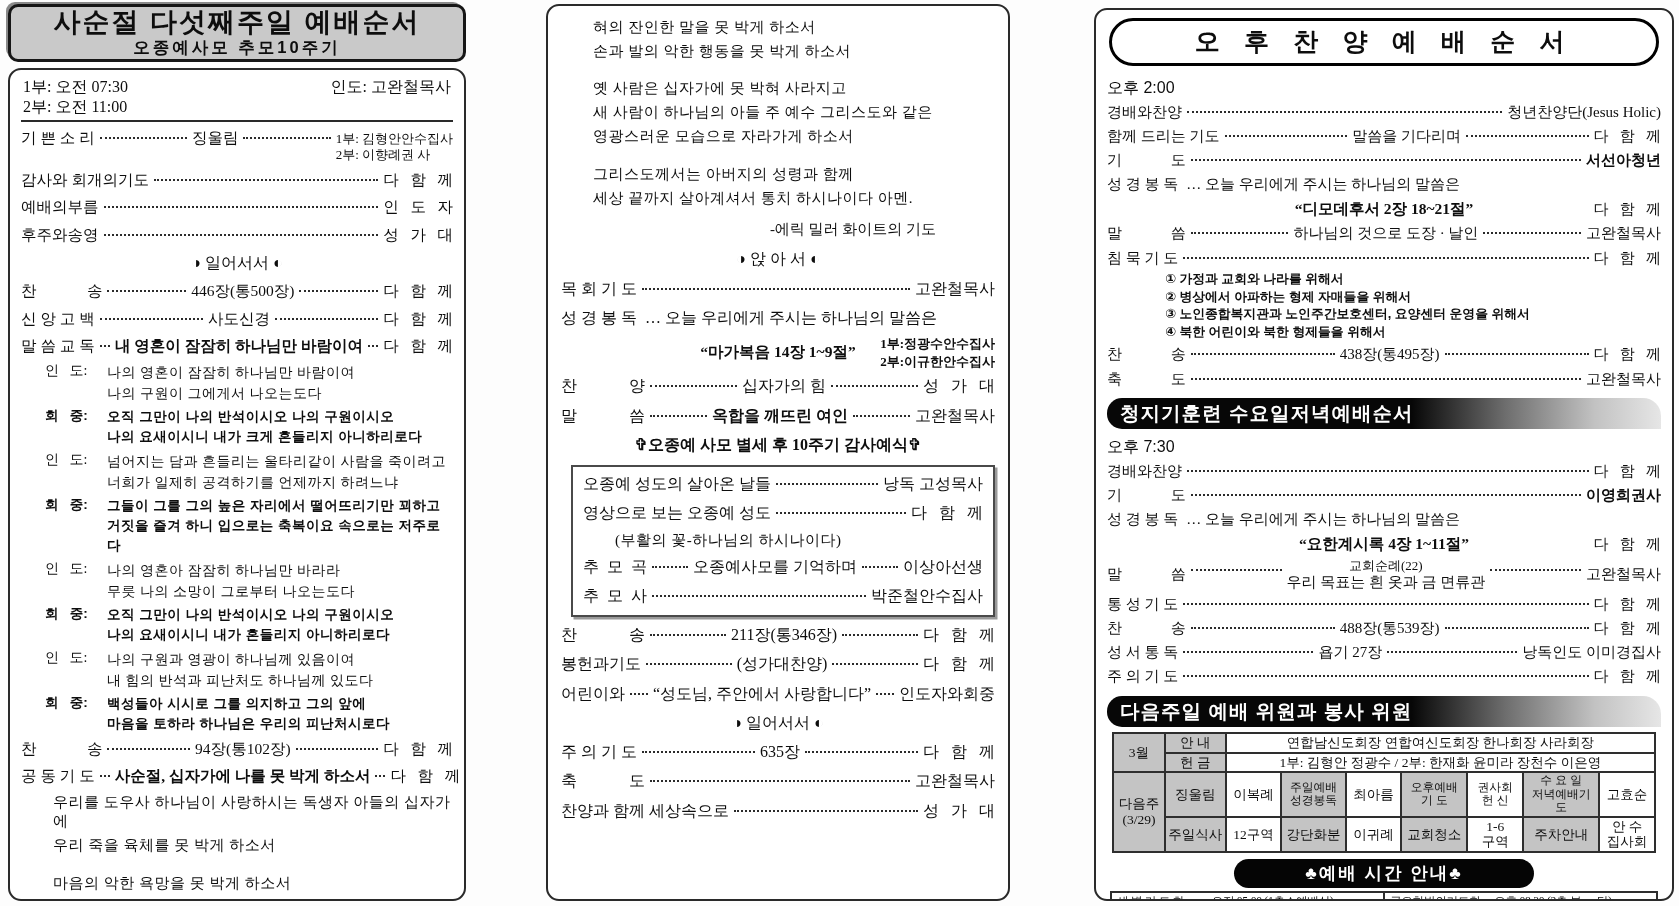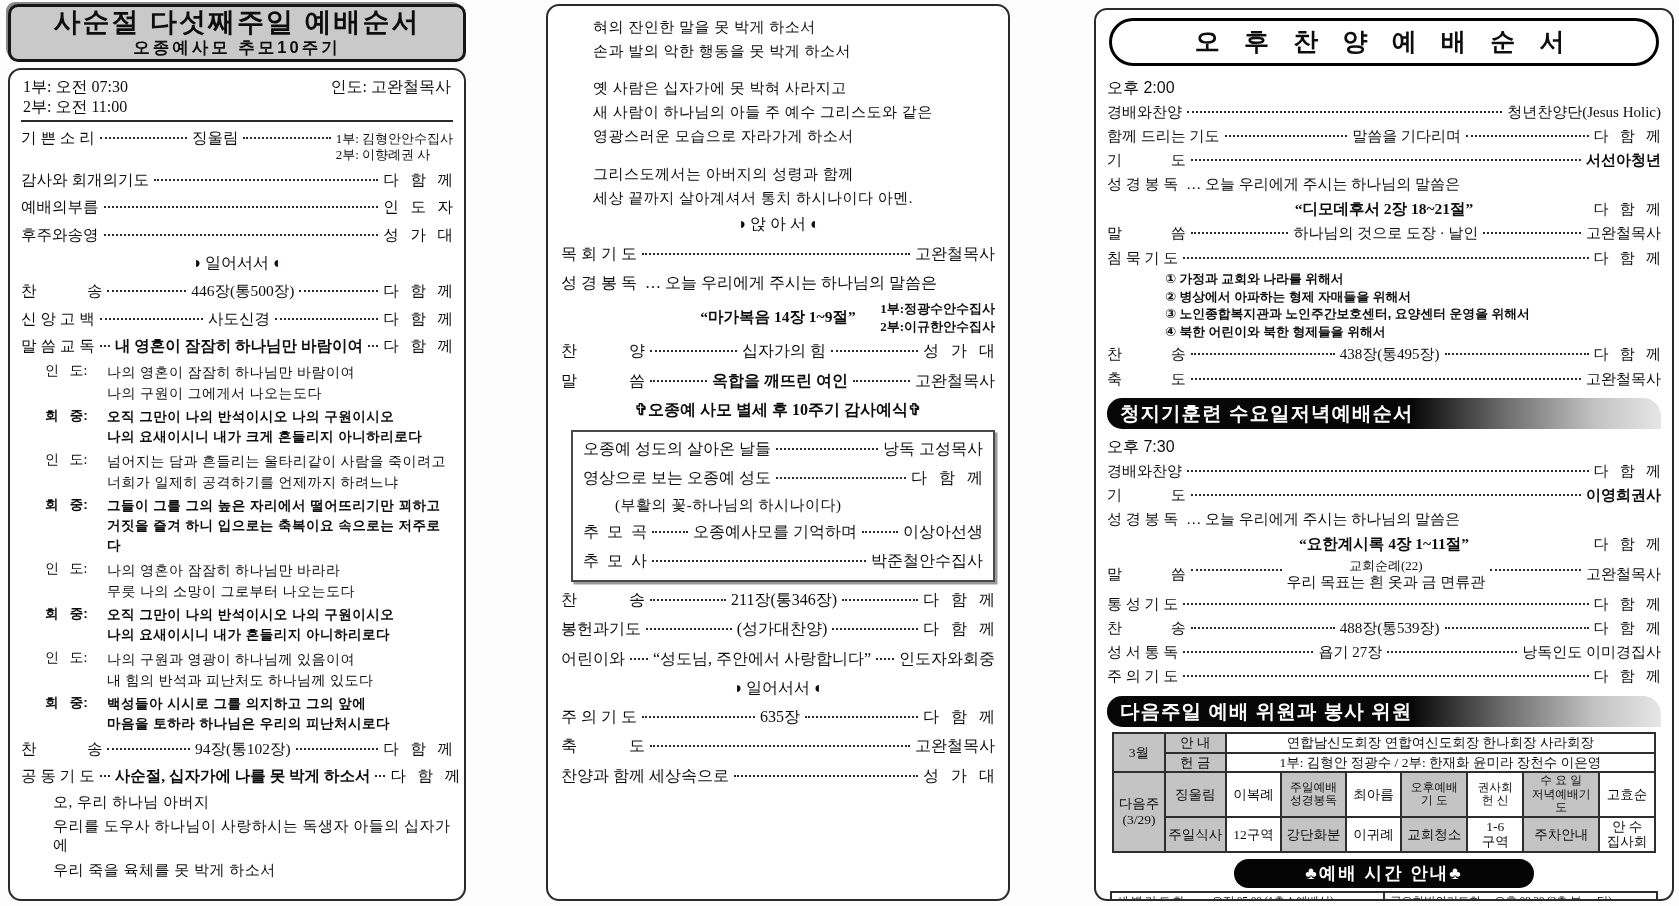--- a/index.html
+++ b/index.html
@@ -189,39 +189,39 @@
           <span class="leader"></span>
           <span class="rgt">다   함   께</span>
         </div>
         <div class="line">
           <span class="lbl">공 동 기 도</span>
           <span class="leader"></span>
           <span class="mid bold">사순절, 십자가에 나를 못 박게 하소서</span>
           <span class="leader"></span>
           <span class="rgt">다   함   께</span>
         </div>
-        <div class="pl">오, 우리 하나님 아버지</div>
         <div class="pl">우리를 도우사 하나님이 사랑하시는 독생자 아들의 십자가에</div>
         <div class="pl">우리 죽을 육체를 못 박게 하소서</div>
         <div class="pl blank"></div>
         <div class="pl">마음의 악한 욕망을 못 박게 하소서</div>
       </div>
   </div>
 
   <div id="p2" class="panel">
     <div>
         <div class="pl">혀의 잔인한 말을 못 박게 하소서</div>
         <div class="pl">손과 발의 악한 행동을 못 박게 하소서</div>
         <div class="pl blank"></div>
         <div class="pl">옛 사람은 십자가에 못 박혀 사라지고</div>
         <div class="pl">새 사람이 하나님의 아들  주 예수 그리스도와 같은</div>
         <div class="pl">영광스러운 모습으로 자라가게 하소서</div>
         <div class="pl blank"></div>
         <div class="pl">그리스도께서는 아버지의 성령과 함께</div>
         <div class="pl">세상 끝까지 살아계셔서 통치 하시나이다 아멘.</div>
+        <div class="attrib">-에릭 밀러 화이트의 기도</div>
         <div class="ctr">◑ 앉  아  서 ◐</div>
         <div class="line">
           <span class="lbl">목 회 기 도</span>
           <span class="leader"></span>
           <span class="rgt">고완철목사</span>
         </div>
         <div class="line">
           <span class="lbl">성 경 봉 독</span>
           <span style="margin-left: 8px;">… 오늘 우리에게 주시는 하나님의 말씀은</span>
         </div>

